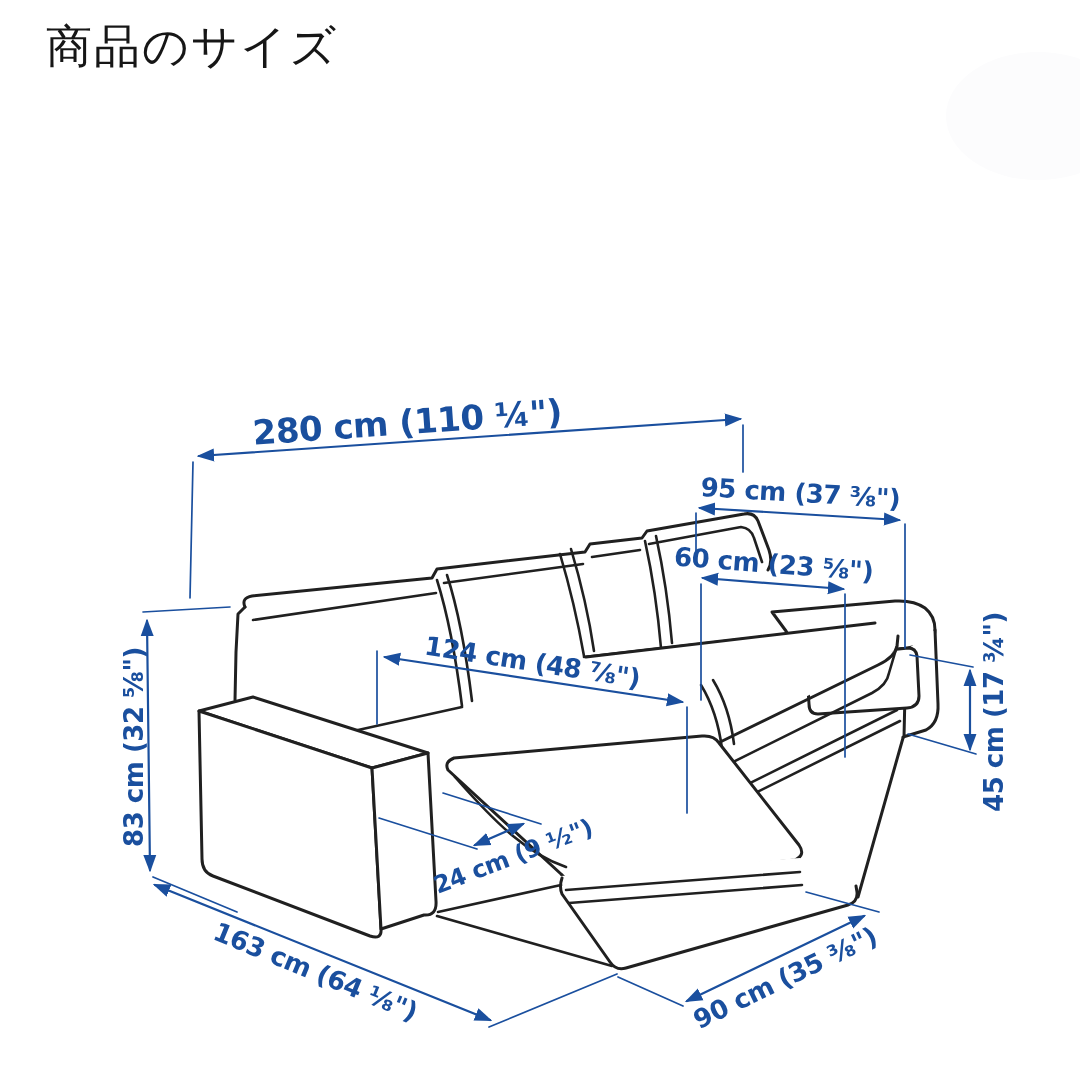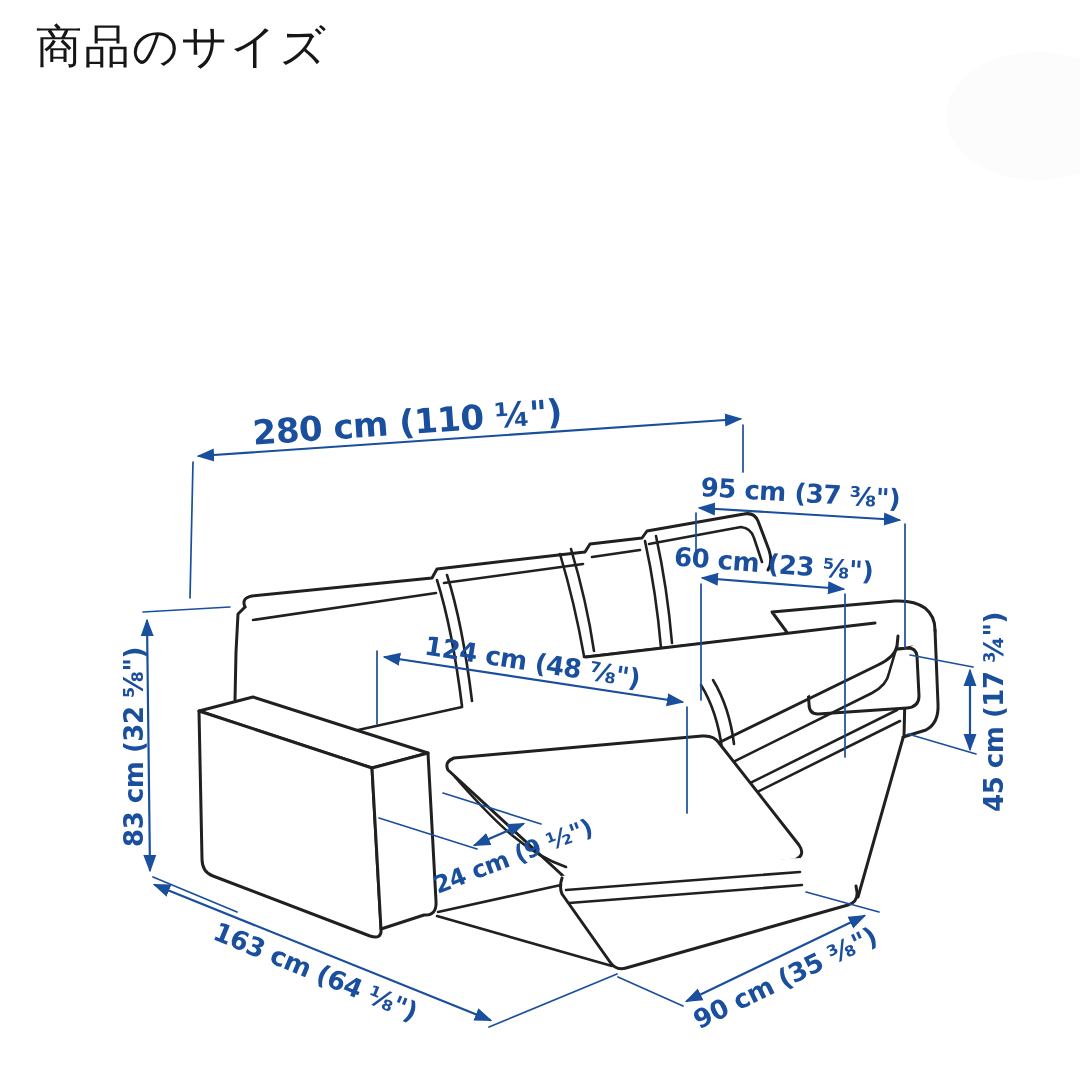--- a/index.html
+++ b/index.html
@@ -5,21 +5,21 @@
   html,body{margin:0;padding:0;background:#ffffff;}
   .canvas{
     position:relative;
     width:1080px;height:1080px;
     background:#ffffff;
     overflow:hidden;
     font-family:"Liberation Sans",sans-serif;
   }
   .page-title{
     position:absolute;
-    left:36px;top:16px;
+    left:46px;top:16px;
     font-size:46px;
     font-weight:500;
     color:#161616;
     letter-spacing:2px;
     font-family:"Liberation Sans",sans-serif;
   }
   svg{position:absolute;left:0;top:0;}
   .dim-text{
     font-family:"DejaVu Sans","Liberation Sans",sans-serif;
     font-weight:bold;

